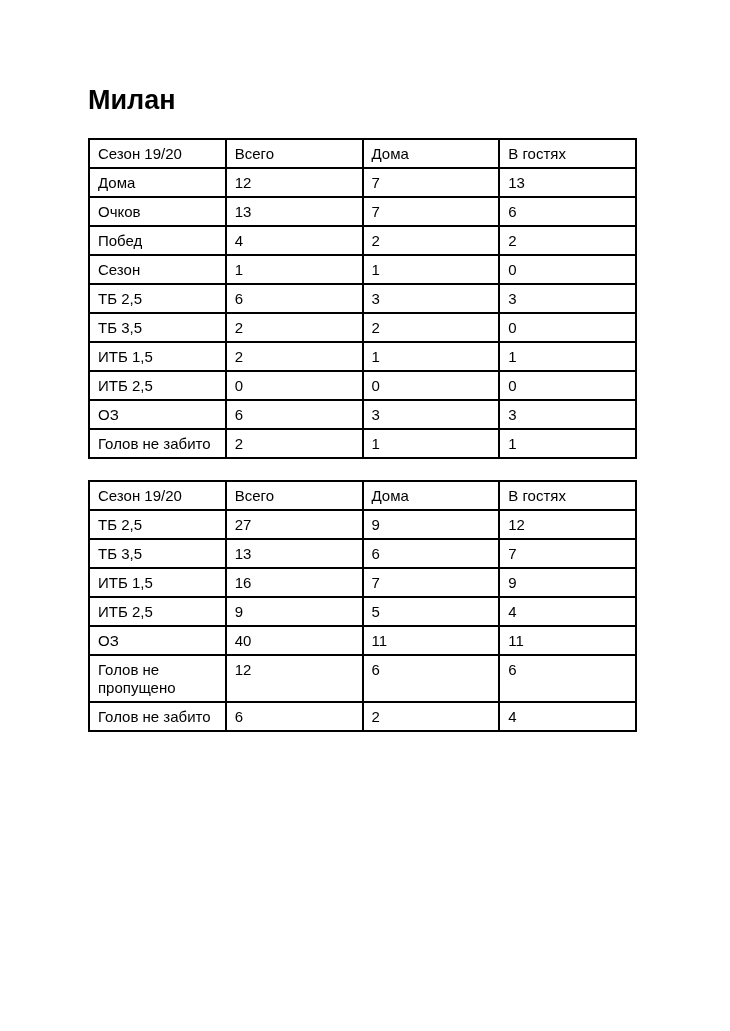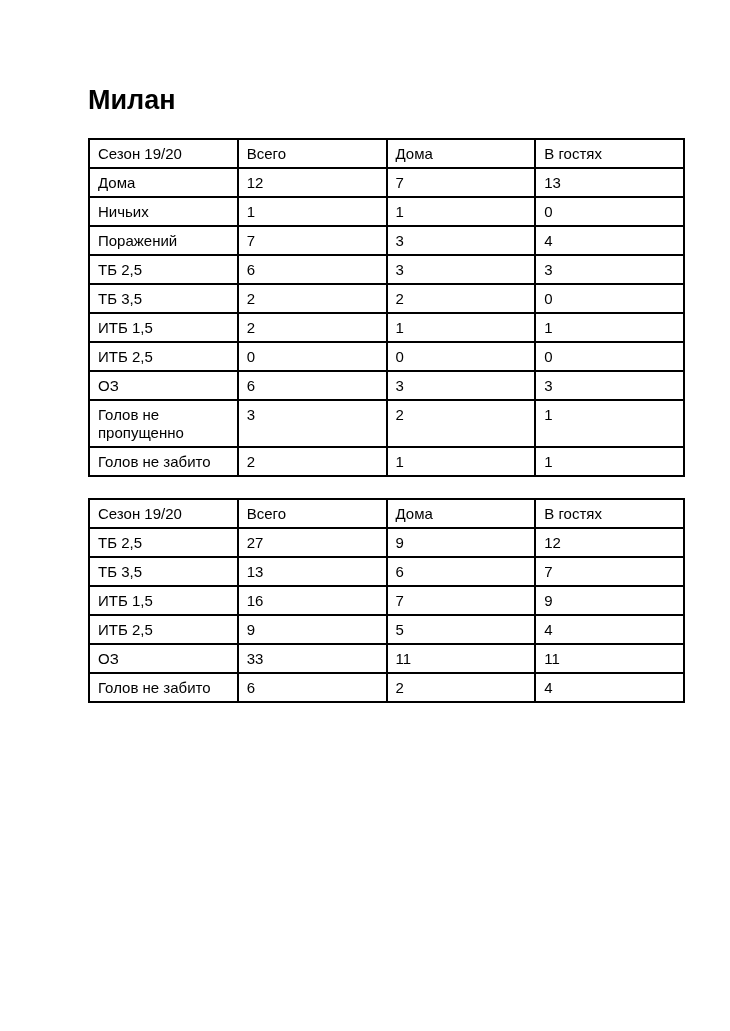--- a/index.html
+++ b/index.html
@@ -18,21 +18,21 @@
     padding: 85px 0 8px 88px;
   }
   h1.page-title {
     font-size: 27px;
     line-height: 30px;
     font-weight: bold;
     margin: 0 0 23px 0;
   }
   table.stats-table {
     border-collapse: collapse;
-    width: 597px;
+    width: 549px;
     table-layout: fixed;
     font-size: 15px;
   }
   table.stats-table + table.stats-table {
     margin-top: 21px;
   }
   table.stats-table th,
   table.stats-table td {
     border: 2px solid #000000;
     padding: 5px 7px 4px 8px;
@@ -61,30 +61,36 @@
         </tr>
       </thead>
       <tbody>
         <tr>
           <td>Дома</td>
           <td>12</td>
           <td>7</td>
           <td>13</td>
         </tr>
         <tr>
-          <td>Ничьих</td>
+          <td>Очков</td>
+          <td>13</td>
+          <td>7</td>
+          <td>6</td>
+        </tr>
+        <tr>
+          <td>Побед</td>
+          <td>4</td>
+          <td>2</td>
+          <td>2</td>
+        </tr>
+        <tr>
+          <td>Сезон</td>
           <td>1</td>
           <td>1</td>
           <td>0</td>
-        </tr>
-        <tr>
-          <td>Поражений</td>
-          <td>7</td>
-          <td>3</td>
-          <td>4</td>
         </tr>
         <tr>
           <td>ТБ 2,5</td>
           <td>6</td>
           <td>3</td>
           <td>3</td>
         </tr>
         <tr>
           <td>ТБ 3,5</td>
           <td>2</td>
@@ -101,26 +107,20 @@
           <td>ИТБ 2,5</td>
           <td>0</td>
           <td>0</td>
           <td>0</td>
         </tr>
         <tr>
           <td>ОЗ</td>
           <td>6</td>
           <td>3</td>
           <td>3</td>
-        </tr>
-        <tr>
-          <td>Голов не пропущенно</td>
-          <td>3</td>
-          <td>2</td>
-          <td>1</td>
         </tr>
         <tr>
           <td>Голов не забито</td>
           <td>2</td>
           <td>1</td>
           <td>1</td>
         </tr>
       </tbody>
     </table>
 
@@ -153,23 +153,29 @@
           <td>9</td>
         </tr>
         <tr>
           <td>ИТБ 2,5</td>
           <td>9</td>
           <td>5</td>
           <td>4</td>
         </tr>
         <tr>
           <td>ОЗ</td>
-          <td>33</td>
+          <td>40</td>
           <td>11</td>
           <td>11</td>
+        </tr>
+        <tr>
+          <td>Голов не пропущено</td>
+          <td>12</td>
+          <td>6</td>
+          <td>6</td>
         </tr>
         <tr>
           <td>Голов не забито</td>
           <td>6</td>
           <td>2</td>
           <td>4</td>
         </tr>
       </tbody>
     </table>
 </div>

